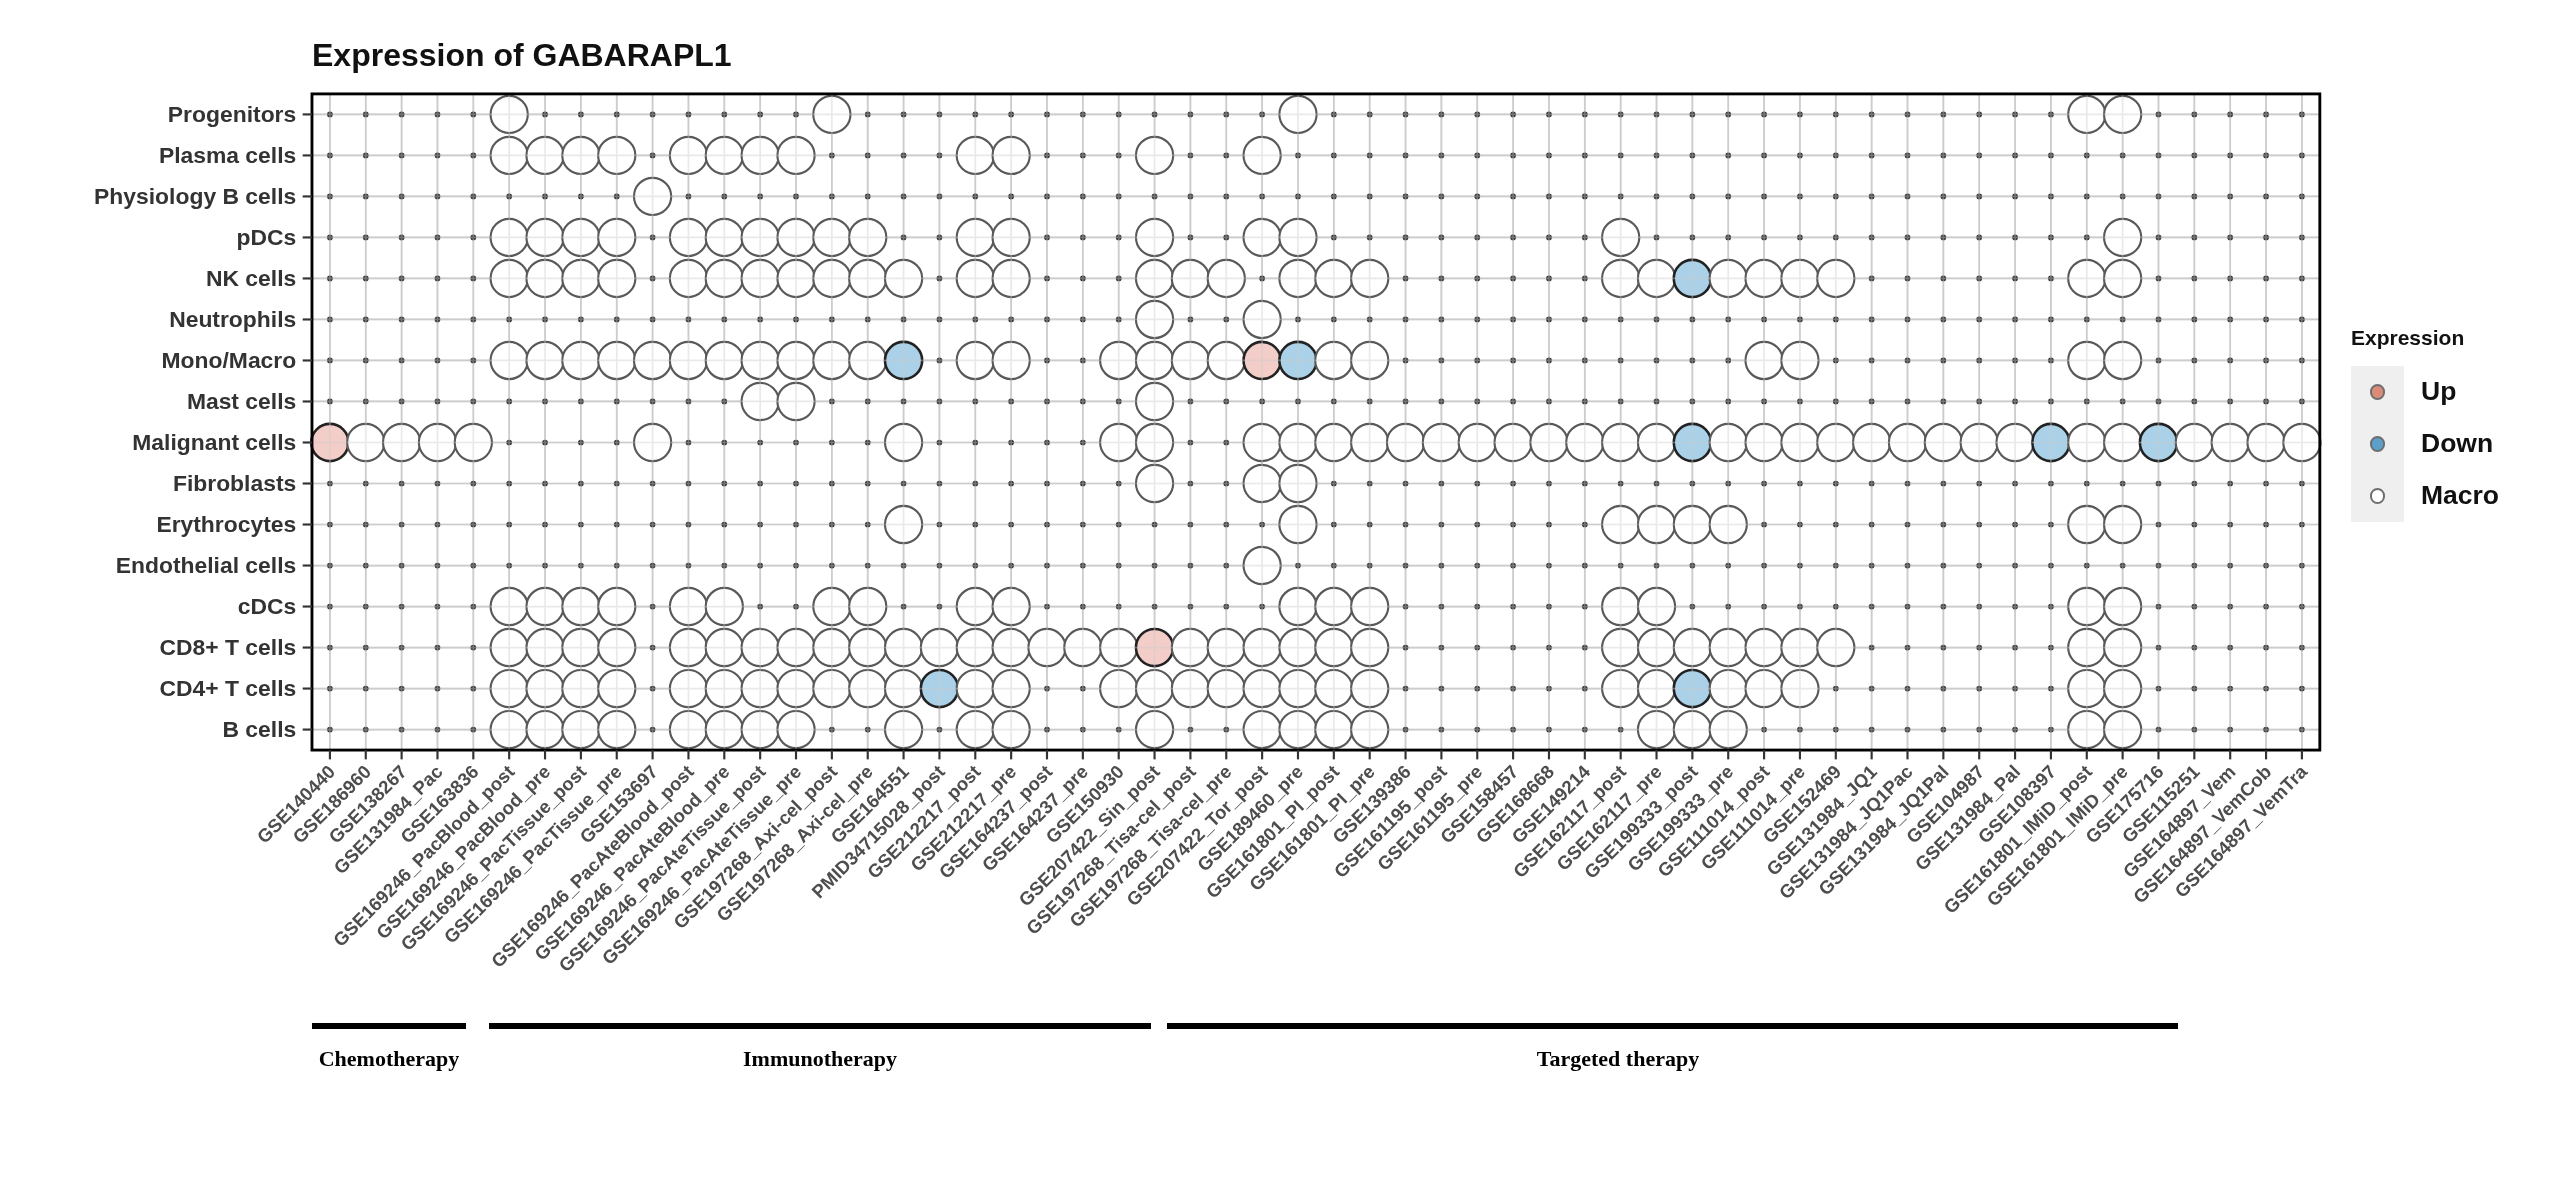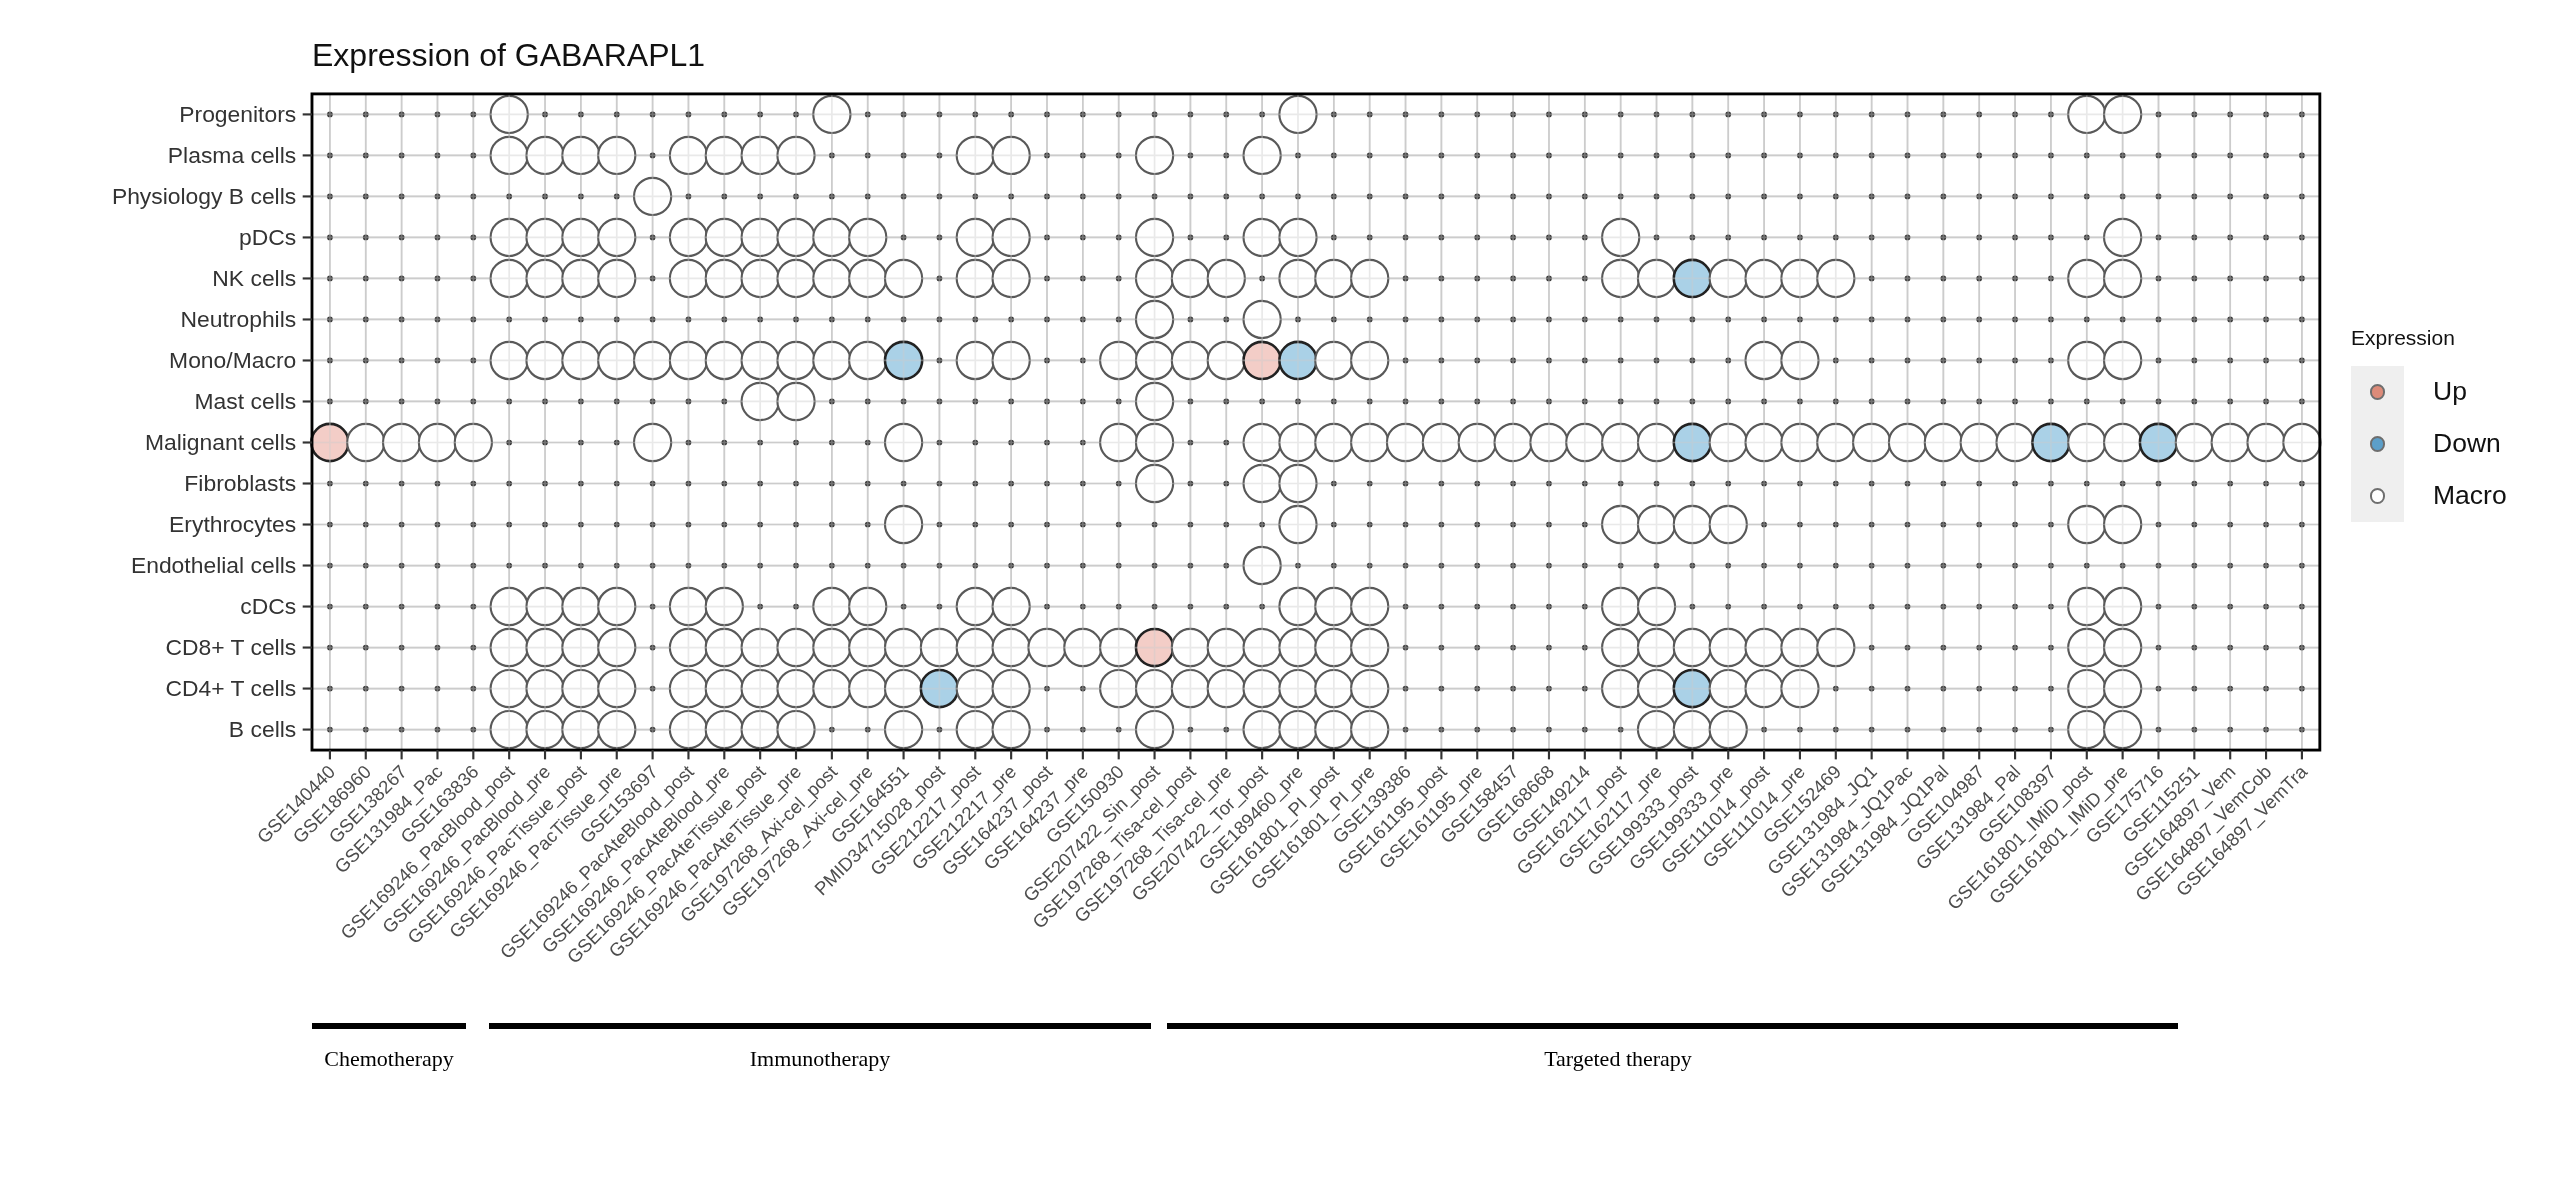--- a/index.html
+++ b/index.html
@@ -1,24 +1,24 @@
 <!DOCTYPE html>
 <html style="font-size:11.4px"><head>
 <meta charset="utf-8">
 <style>
   html,body{margin:0;padding:0;background:#ffffff;width:2576px;height:1181px;overflow:hidden;}
   #stage{position:relative;width:2576px;height:1181px;background:#ffffff;
-         font-family:"Liberation Sans",sans-serif;}
+         font-family:"Liberation Sans",sans-serif;font-weight:bold;}
   #plot-svg{position:absolute;left:0;top:0;}
   #chart-title{position:absolute;left:312px;top:37px;font-size:32px;color:#111111;
                font-family:"Liberation Sans",sans-serif;}
   
   #legend{position:absolute;left:2351px;top:326px;}
   #legend-title{font-size:21px;color:#111111;margin:0 0 15.7px 0;}
-  .legend-row{display:flex;align-items:center;height:52px;gap:12px;}
+  .legend-row{display:flex;align-items:center;height:52px;}
   .legend-key{width:53px;height:52px;background:#efefef;display:flex;align-items:center;justify-content:center;}
   .legend-dot{width:15.7px;height:15.7px;border-radius:50%;border:2.1px solid #6e6e6e;box-sizing:border-box;}
   .legend-label{font-size:26.5px;color:#111111;margin-left:17px;}
   
   .therapy-label{position:absolute;top:1046px;transform:translateX(-50%);
                  font-family:"Liberation Serif",serif;font-size:22px;color:#000000;white-space:nowrap;}
   .therapy-bar{position:absolute;top:1023px;height:5.7px;background:#000000;}
 </style>
 </head>
 <body>

